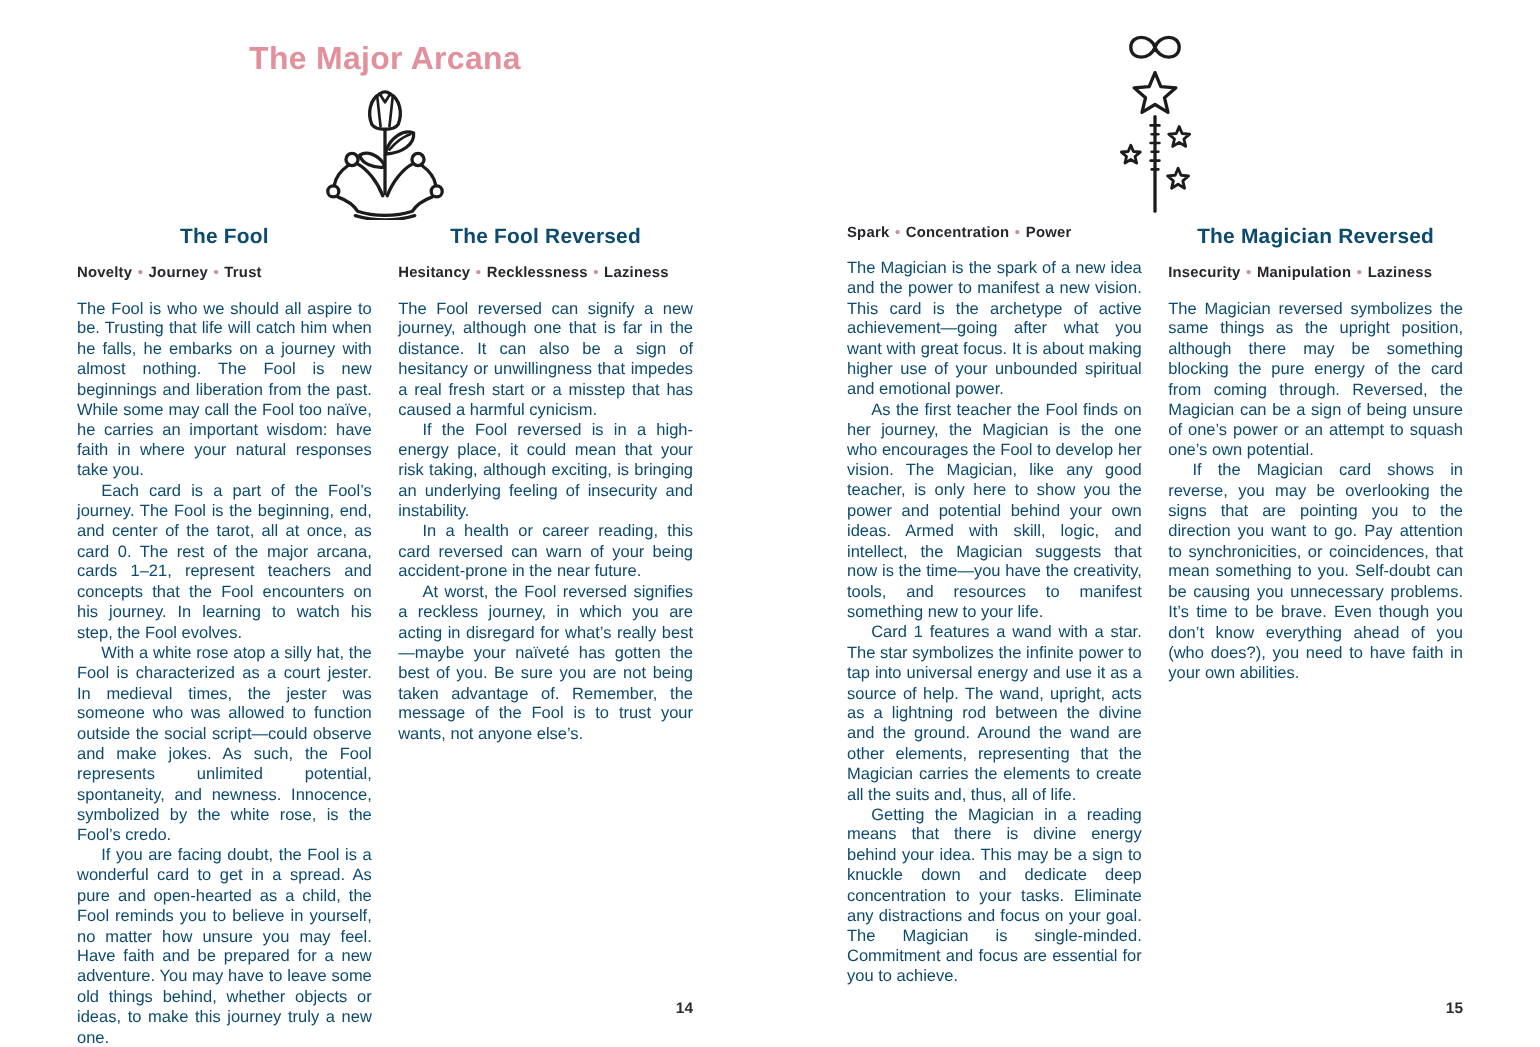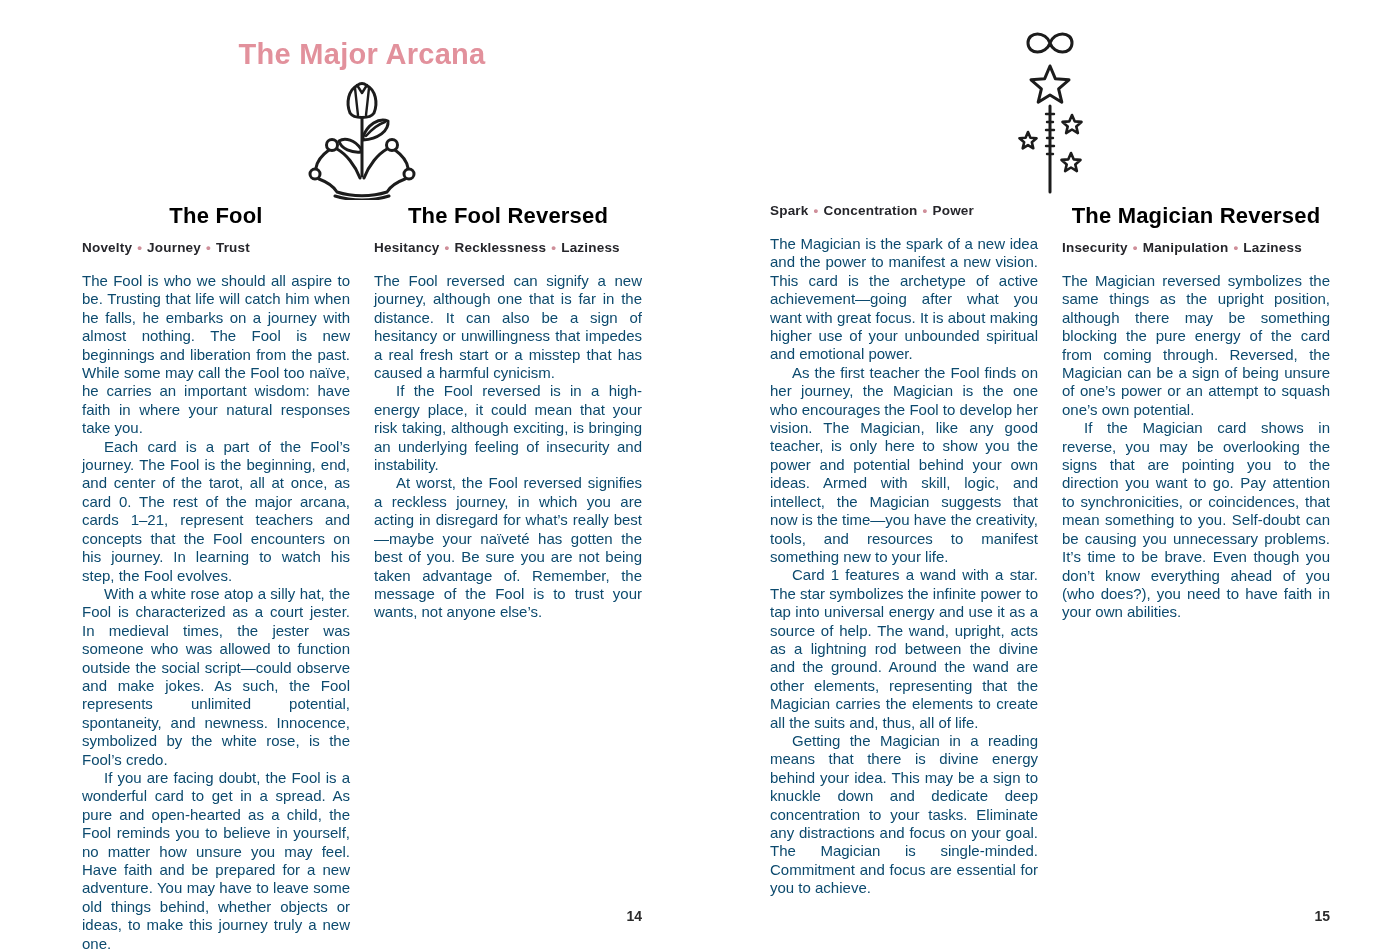--- a/index.html
+++ b/index.html
@@ -2,41 +2,41 @@
 <html><head>
 <meta charset="utf-8">
 <style>
   html,body { margin:0; padding:0; }
   body {
     width:1400px; height:952px; background:#ffffff; position:relative; overflow:hidden;
     font-family:"Liberation Sans","DejaVu Sans",sans-serif; color:#3e3e43;
     -webkit-font-smoothing:antialiased;
   }
   .page { position:absolute; top:0; width:700px; height:952px; background:#ffffff; }
-  #page-left  { left:12px;padding-left:37px; }
+  #page-left  { left:0;padding-left:37px; }
   #page-right { left:700px; }
 
   .page-title {
     position:absolute; left:70px; top:38px; width:560px; text-align:center;
     font-size:29px; font-weight:bold; color:#e2919c; letter-spacing:.3px;
   }
   .illus { position:absolute; }
   #crown-illus { left:290px; top:75px;  width:120px; height:125px; }
   #wand-illus  { left:305px; top:24px;  width:90px;  height:175px; }
   .illus svg { display:block; width:100%; height:100%; }
   .ln { fill:none; stroke:#1c1c1c; stroke-width:3; stroke-linecap:round; stroke-linejoin:round; }
   .ln2 { fill:none; stroke:#1c1c1c; stroke-width:2.4; stroke-linecap:round; stroke-linejoin:round; }
   .star { fill:#ffffff; stroke:#1c1c1c; stroke-linejoin:round; }
 
   .column { position:absolute; top:203px; width:268px; }
   .col-1 { left:70px; }
   .col-2 { left:362px; }
   .section-heading {
-    text-align:center; font-size:22px; line-height:26px; font-weight:bold;
-    color:#000000; margin:0 0 11px 0; letter-spacing:.2px;
+    text-align:center; font-size:19px; line-height:26px; font-weight:bold;
+    color:#0c4a6e; margin:0 0 11px 0; letter-spacing:.2px;
   }
   .keywords {
     text-align:left; font-size:13.5px; line-height:16px; font-weight:bold;
     color:#26262b; margin:0 0 16px 0; white-space:nowrap; letter-spacing:.2px;
   }
   .keywords .sep { color:#cf8f9a; margin:0 5px; }
   .body-text { font-size:15px; line-height:18.4px; text-align:justify; color:#0c4a6e; }
   .body-text p { margin:0; text-indent:22px; }
   .body-text p:first-child { text-indent:0; }
 
@@ -91,20 +91,21 @@
       <p>If you are facing doubt, the Fool is a wonderful card to get in a spread. As pure and open-hearted as a child, the Fool reminds you to believe in yourself, no matter how unsure you may feel. Have faith and be prepared for a new adventure. You may have to leave some old things behind, whether objects or ideas, to make this journey truly a new one.</p>
     </div>
   </div>
 
   <div class="column col-2">
     <h2 class="section-heading">The Fool Reversed</h2>
     <div class="keywords"><span>Hesitancy</span><span class="sep">•</span><span>Recklessness</span><span class="sep">•</span><span>Laziness</span></div>
     <div class="body-text">
       <p>The Fool reversed can signify a new journey, although one that is far in the distance. It can also be a sign of hesitancy or unwillingness that impedes a real fresh start or a misstep that has caused a harmful cynicism.</p>
       <p>If the Fool reversed is in a high-energy place, it could mean that your risk taking, although exciting, is bringing an underlying feeling of insecurity and instability.</p>
+      <p>In a health or career reading, this card reversed can warn of your being accident-prone in the near future.</p>
       <p>At worst, the Fool reversed signifies a reckless journey, in which you are acting in disregard for what’s really best—maybe your naïveté has gotten the best of you. Be sure you are not being taken advantage of. Remember, the message of the Fool is to trust your wants, not anyone else’s.</p>
     </div>
   </div>
 
   <div class="page-number">14</div>
 </div>
 
 <div class="page" id="page-right">
 
   <div class="illus" id="wand-illus">

